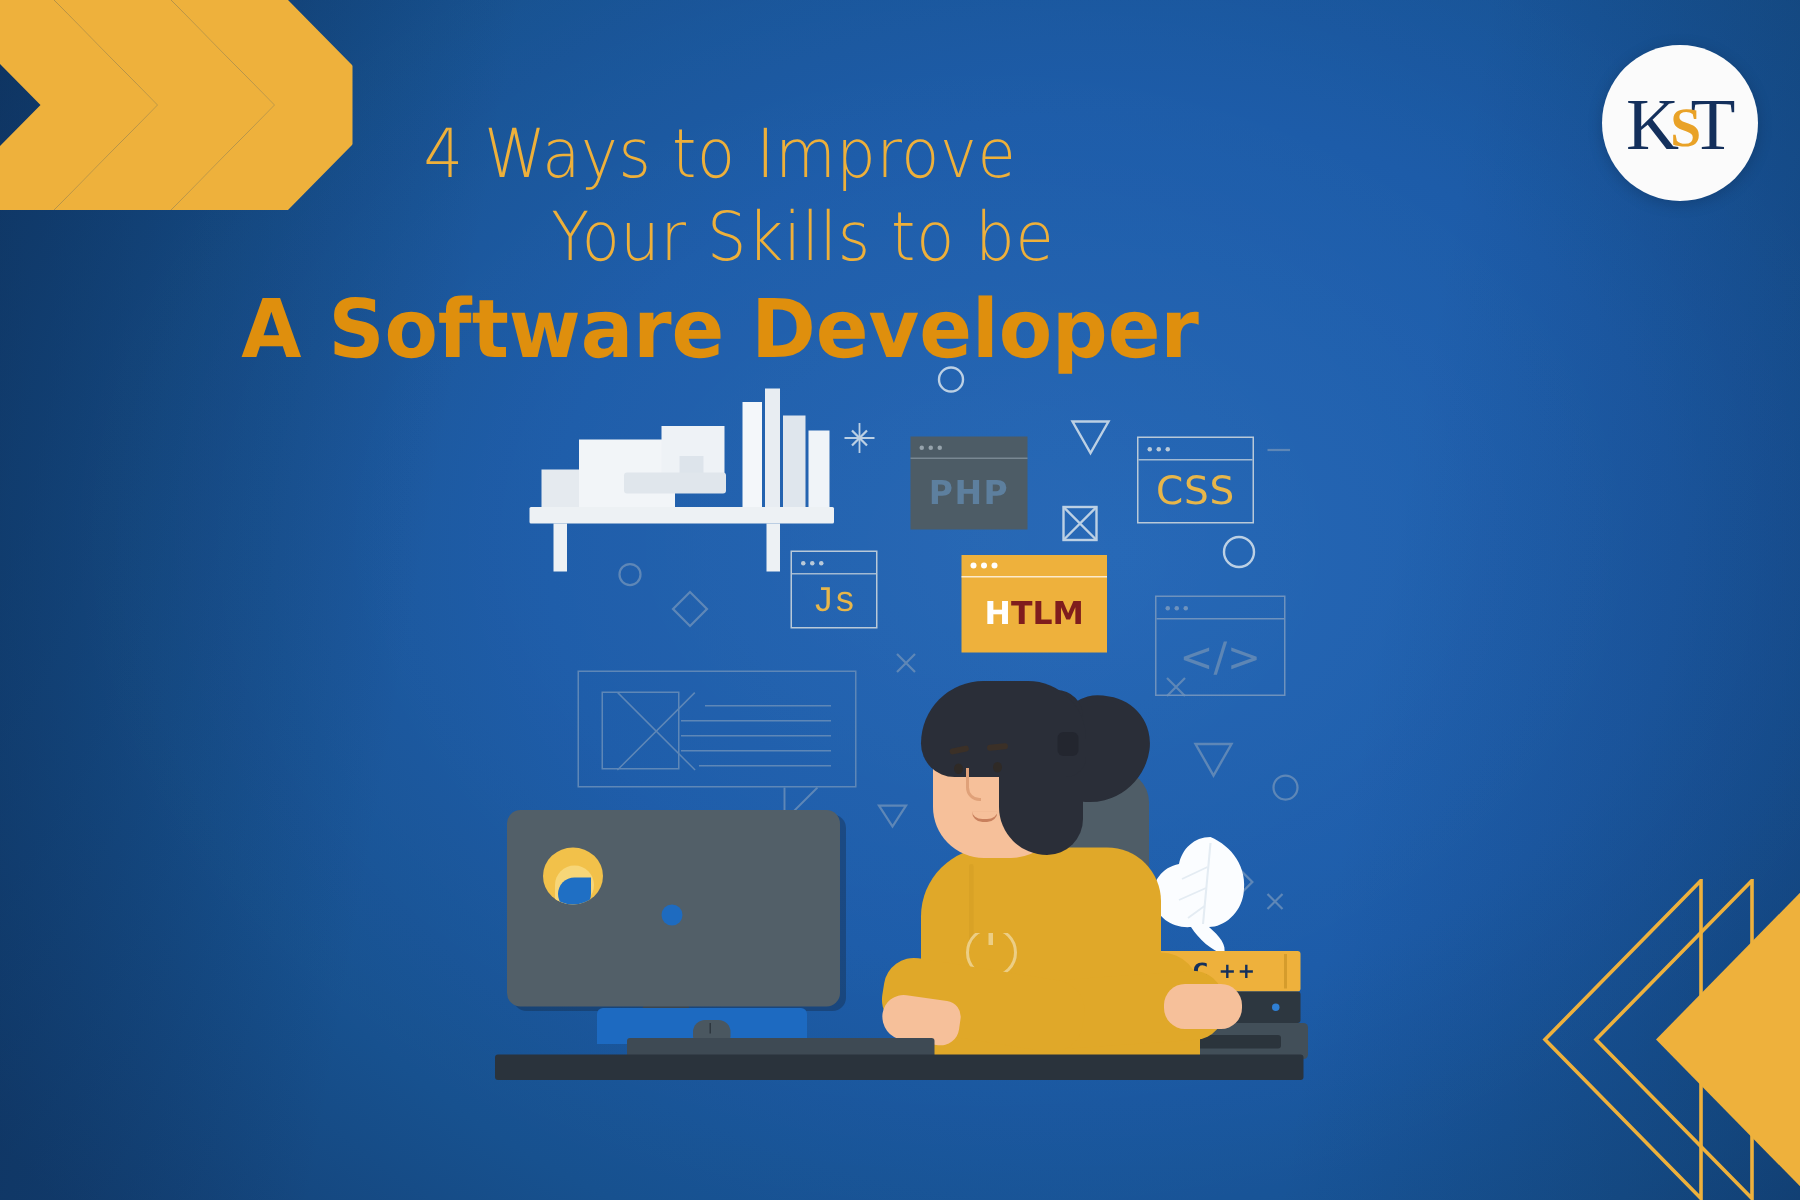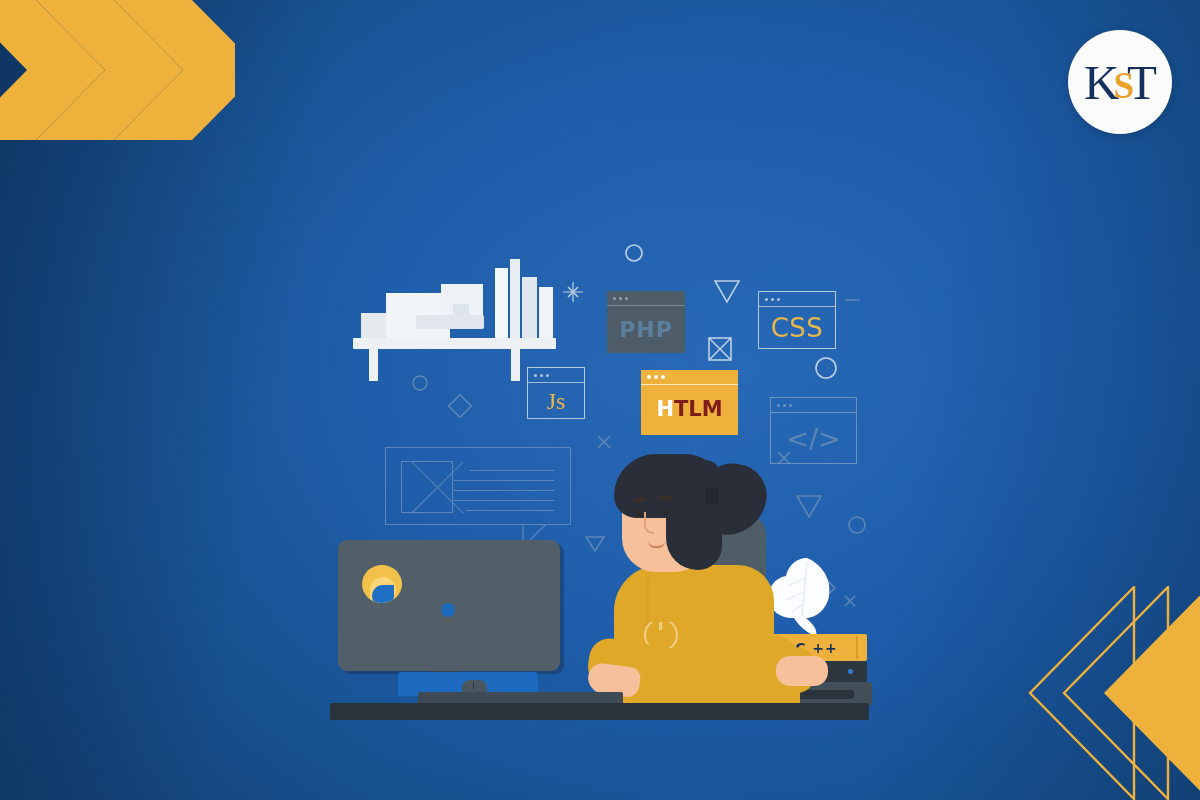--- a/index.html
+++ b/index.html
@@ -106,21 +106,21 @@
   .win-php .body { height:46px; font-size:22px; font-weight:bold; color:#5d7f9e; letter-spacing:1px; font-family:"DejaVu Sans",sans-serif;}
 
   .win-css { left:758px; top:291px; width:78px; height:58px; border:1.4px solid #b9c9d8; background:transparent; }
   .win-css .bar .dot { background:#b9c9d8; }
   .win-css .sep { background:#b9c9d8; opacity:.85; }
   .win-css .body { height:42px; font-size:26px; color:#e7b64a; font-family:"DejaVu Sans",sans-serif; letter-spacing:0.5px;}
 
   .win-js { left:527px; top:367px; width:58px; height:52px; border:1.4px solid #b9c9d8; }
   .win-js .bar .dot { background:#b9c9d8; }
   .win-js .sep { background:#b9c9d8; opacity:.85; }
-  .win-js .body { height:37px; font-size:24px; color:#e7b64a; font-family:Liberation Serif, serif;text-align:right;}
+  .win-js .body { height:37px; font-size:24px; color:#e7b64a; font-family:Liberation Mono, monospace;text-align:right;}
 
   .win-html { left:641px; top:370px; width:97px; height:65px; background:#eeb13c; }
   .win-html .bar .dot { background:#ffffff; width:4px; height:4px;}
   .win-html .sep { background:#fdf2dd; opacity:.9; }
   .win-html .body { height:48px; font-size:21px; font-weight:bold; font-family:"DejaVu Sans",sans-serif; letter-spacing:0px;}
   .h-white { color:#ffffff; }
   .h-dark  { color:#7f1d1d; }
 
   .win-code { left:770px; top:397px; width:87px; height:67px; border:1.3px solid #6e92bd; }
   .win-code .bar .dot { background:#6e92bd; }
@@ -227,20 +227,25 @@
   </svg>
 
   <div class="logo">
     <div class="logo-text">
       <span class="logo-k">K</span>
         <span class="logo-s">S</span>
         <span class="logo-t">T</span>
     </div>
   </div>
 
+  <div class="headline">
+    <div class="hl-1">4 Ways to Improve</div>
+    <div class="hl-2">Your Skills to be</div>
+    <div class="hl-3">A Software Developer</div>
+  </div>
 
   <div class="ill">
 
     <svg width="1200" height="800" style="position:absolute;left:0;top:0">
       <circle cx="634" cy="253" r="8" class="deco" stroke-width="1.6"></circle>
       <circle cx="826" cy="368" r="10" class="deco" stroke-width="1.6"></circle>
       <circle cx="857" cy="525" r="8" class="deco-dim" fill="none" stroke-width="1.5"></circle>
       <circle cx="420" cy="383" r="7" class="deco-dim" fill="none" stroke-width="1.5"></circle>
 
       <path d="M715 281 L739 281 L727 302 Z" class="deco" stroke-width="1.6"></path>

